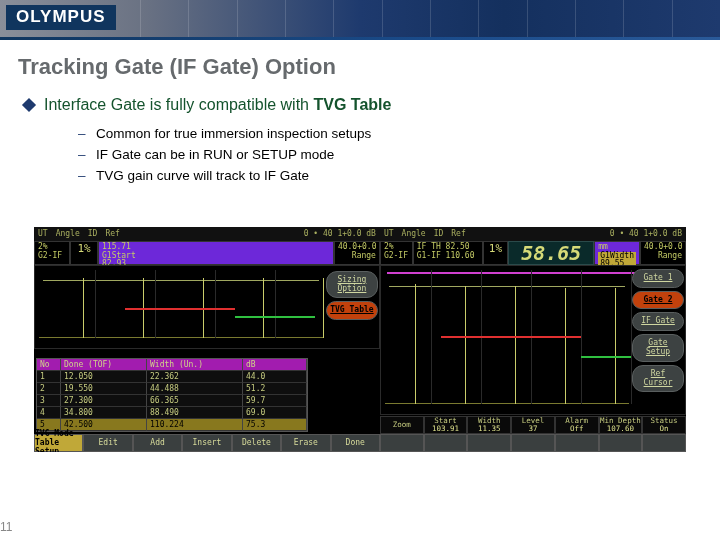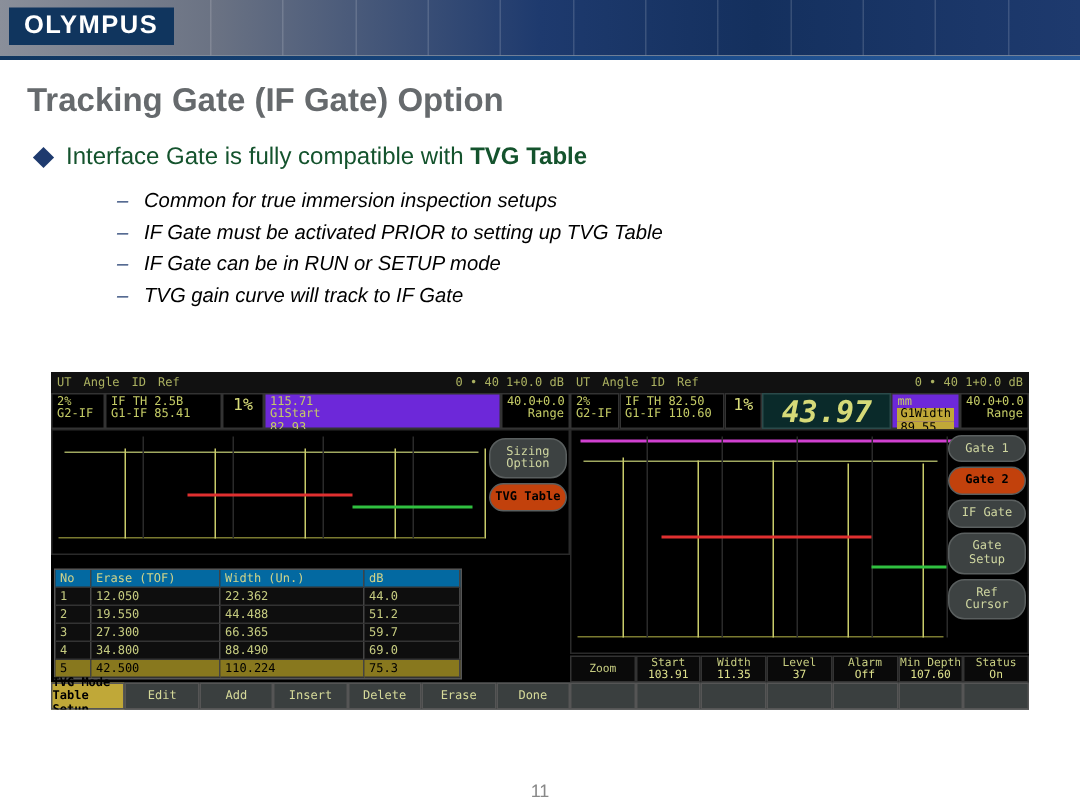--- a/index.html
+++ b/index.html
@@ -62,21 +62,20 @@
   }
   .bullet-text {
     font-size: 16px;
     color: #14532d;
   }
   .bullet-text .bold { font-weight: bold; }
 
   ul.sub {
     list-style: none;
     margin: 0 0 24px 60px;
-    font-style: italic;
   }
   ul.sub li {
     font-size: 13.5px;
     color: #000;
     line-height: 1.55;
     position: relative;
     padding-left: 18px;
   }
   ul.sub li::before {
     content: "–";
@@ -161,20 +160,21 @@
   }
   .sidemenu .btn {
     background: #3d4242;
     border: 1px solid #5a5f5f;
     color: #cfd6a0;
     font-size: 8px;
     text-align: center;
     padding: 4px 2px;
     border-radius: 11px;
     line-height: 1.1;
+    text-decoration: underline;
   }
   .sidemenu .btn.sel {
     background: #c2410c;
     color: #000;
     font-weight: bold;
   }
 
   
   .baseline { position:absolute; left:4px; right:56px; bottom:10px; height:1px; background:#7a7a30; }
   .grid-v { position:absolute; top:4px; bottom:10px; width:1px; background:#2a2a2a; }
@@ -201,21 +201,21 @@
   }
   .tvg-table .hrow, .tvg-table .drow {
     display: flex;
   }
   .tvg-table .hrow > div, .tvg-table .drow > div {
     border-right: 1px solid #444;
     border-bottom: 1px solid #333;
     padding: 1px 3px;
     color: #c6cc80;
   }
-  .tvg-table .hrow > div { background:#0369a1; color:#d0d48a; }
+  .tvg-table .hrow > div { background:#a21caf; color:#d0d48a; }
   .tvg-table .drow.sel > div { background:#88781e; color:#000; }
   .c-no { width: 24px; }
   .c-tof { width: 86px; }
   .c-w  { width: 96px; }
   .c-db { width: 64px; }
 
   .bottom-fn {
     position: absolute;
     left: 0; right: 0; bottom: 0;
     height: 18px;
@@ -243,21 +243,21 @@
     flex:1; border:1px solid #333;
     font-size:7.5px; color:#c6cc80;
     display:flex; flex-direction:column; align-items:center; justify-content:center;
     line-height:1;
   }
   .right-bottom-params .p .v { color:#dde08c; }
 
   .page-num {
     position: absolute;
     bottom: 6px; left: 0; right: 0;
-    text-align: center;
+    text-align: left;
     font-size: 12px;
     color: #888;
   }
 
   .ascan-wrap { position:relative; }
 </style>
 </head>
 <body>
 
 <div class="header-band">
@@ -284,43 +284,38 @@
 
   <div class="bullet-row">
     <div class="diamond"></div>
     <div class="bullet-text">
       <span>Interface Gate is fully compatible with </span><span class="bold">TVG Table</span>
     </div>
   </div>
 
   <ul class="sub">
     <li>Common for true immersion inspection setups</li>
-    <li>IF Gate must be activated PRIOR to setting up TVG Table</li>
     <li>IF Gate can be in RUN or SETUP mode</li>
     <li>TVG gain curve will track to IF Gate</li>
   </ul>
 
   <div class="shots">
 
     <div class="shot left">
       <div class="topbar">
         <span class="seg">UT</span>
         <span class="seg">Angle</span>
         <span class="seg">ID</span>
         <span class="seg">Ref</span>
         <span class="seg" style="margin-left:auto">0 • 40 1+0.0 dB</span>
       </div>
       <div class="infobar">
         <div class="cell idcell">
           <div>2%</div>
           <div>G2-IF</div>
-        </div>
-        <div class="cell thcell">
-          <div>IF TH 2.5B</div>
-          <div>G1-IF 85.41</div>
         </div>
         <div class="cell pct">1%</div>
         <div class="cell dbcell">
           <div>115.71</div>
           <div>G1Start</div>
           <div>82.93</div>
         </div>
         <div class="cell rangecell">
           <div>40.0+0.0</div>
           <div>Range</div>
@@ -347,21 +342,21 @@
           <div class="btn">Sizing
 Option</div>
           <div class="btn sel">TVG
 Table</div>
         </div>
       </div>
 
       <div class="tvg-table">
         <div class="hrow">
           <div class="c-no">No</div>
-          <div class="c-tof">Erase (TOF)</div>
+          <div class="c-tof">Done (TOF)</div>
           <div class="c-w">Width (Un.)</div>
           <div class="c-db">dB</div>
         </div>
         <div class="drow">
           <div class="c-no">1</div>
           <div class="c-tof">12.050</div>
           <div class="c-w">22.362</div>
           <div class="c-db">44.0</div>
         </div>
         <div class="drow">
@@ -413,21 +408,21 @@
       <div class="infobar">
         <div class="cell idcell">
           <div>2%</div>
           <div>G2-IF</div>
         </div>
         <div class="cell thcell">
           <div>IF TH 82.50</div>
           <div>G1-IF 110.60</div>
         </div>
         <div class="cell pct">1%</div>
-        <div class="big">43.97</div>
+        <div class="big">58.65</div>
         <div class="cell dbcell">
           <div>mm</div>
           <div style="background:#c0a838;color:#000;padding:0 2px">G1Width</div>
           <div style="background:#c0a838;color:#000;padding:0 2px">89.55</div>
         </div>
         <div class="cell rangecell">
           <div>40.0+0.0</div>
           <div>Range</div>
         </div>
       </div>

